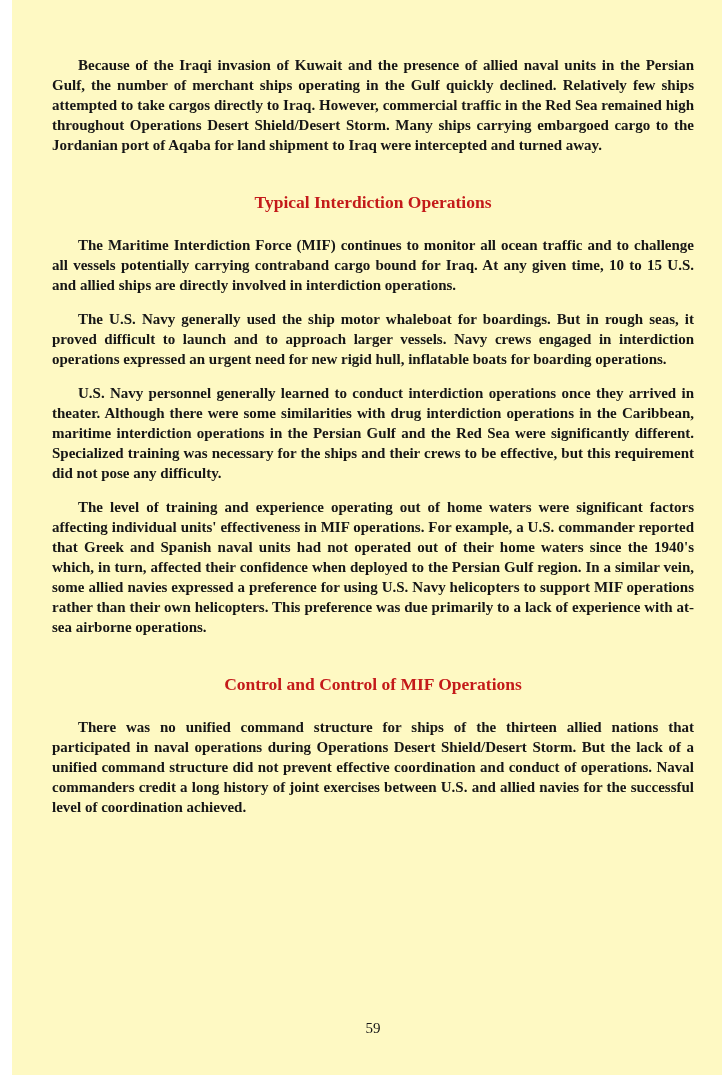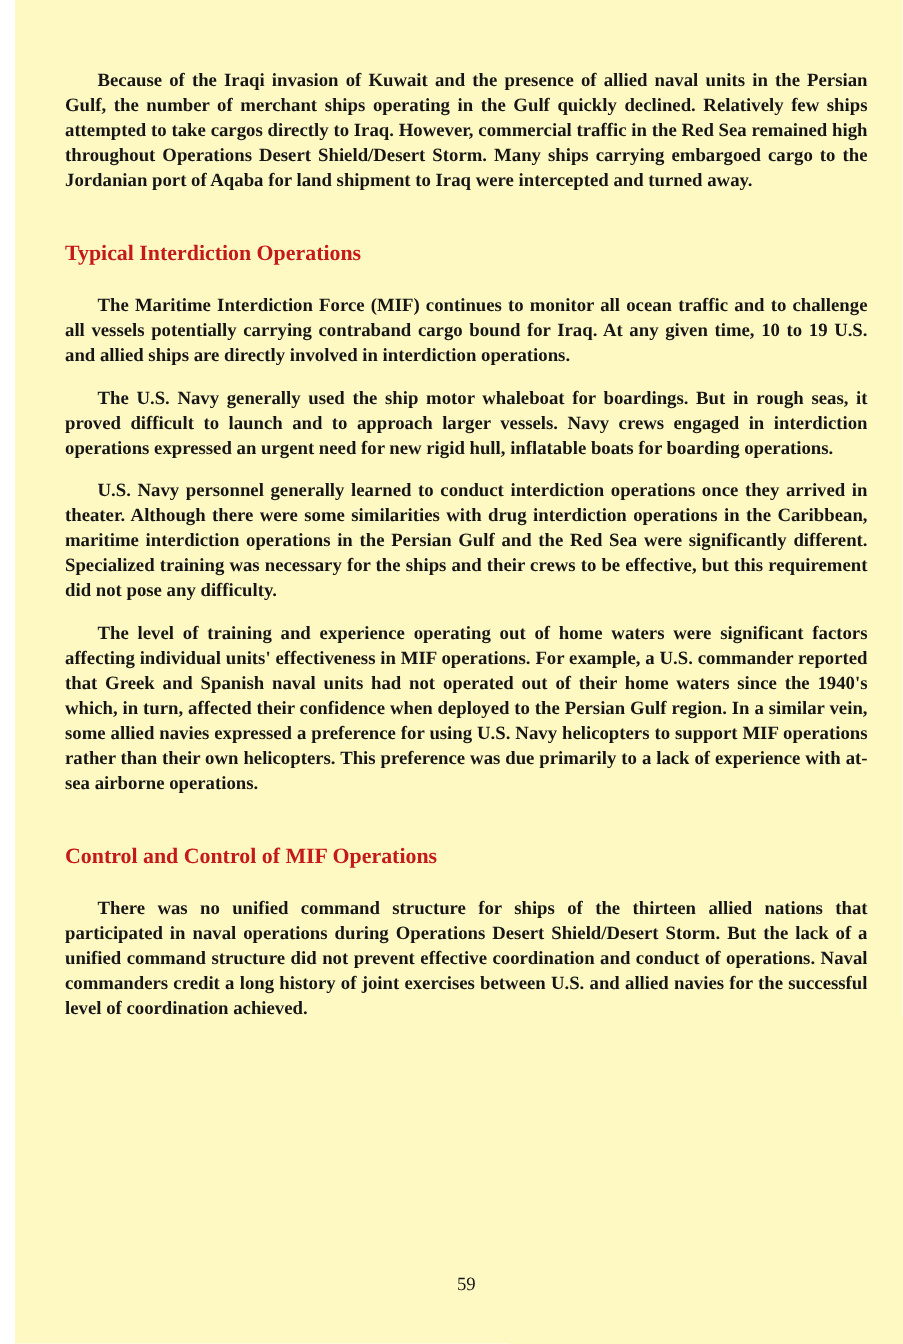--- a/index.html
+++ b/index.html
@@ -33,41 +33,41 @@
     color: #161616;
     text-align: justify;
     text-indent: 26px;
   }
   .doc-body h2 {
     margin: 36px 0 22px 0;
     font-size: 17.5px;
     line-height: 22px;
     font-weight: bold;
     color: #c41a1a;
-    text-align: left;
+    text-align: center;
   }
   .page-number {
     position: absolute;
     left: 0;
     right: 0;
     bottom: 38px;
     text-align: center;
     font-size: 15px;
     color: #161616;
     font-weight: normal;
   }
 </style>
 </head>
 <body>
 
 <div class="page">
   <div class="doc-body">
       <p>Because of the Iraqi invasion of Kuwait and the presence of allied naval units in the Persian Gulf, the number of merchant ships operating in the Gulf quickly declined. Relatively few ships attempted to take cargos directly to Iraq. However, commercial traffic in the Red Sea remained high throughout Operations Desert Shield/Desert Storm. Many ships carrying embargoed cargo to the Jordanian port of Aqaba for land shipment to Iraq were intercepted and turned away.</p>
       <h2>Typical Interdiction Operations</h2>
-      <p>The Maritime Interdiction Force (MIF) continues to monitor all ocean traffic and to challenge all vessels potentially carrying contraband cargo bound for Iraq. At any given time, 10 to 19 U.S. and allied ships are directly involved in interdiction operations.</p>
+      <p>The Maritime Interdiction Force (MIF) continues to monitor all ocean traffic and to challenge all vessels potentially carrying contraband cargo bound for Iraq. At any given time, 10 to 15 U.S. and allied ships are directly involved in interdiction operations.</p>
       <p>The U.S. Navy generally used the ship motor whaleboat for boardings. But in rough seas, it proved difficult to launch and to approach larger vessels. Navy crews engaged in interdiction operations expressed an urgent need for new rigid hull, inflatable boats for boarding operations.</p>
       <p>U.S. Navy personnel generally learned to conduct interdiction operations once they arrived in theater. Although there were some similarities with drug interdiction operations in the Caribbean, maritime interdiction operations in the Persian Gulf and the Red Sea were significantly different. Specialized training was necessary for the ships and their crews to be effective, but this requirement did not pose any difficulty.</p>
       <p>The level of training and experience operating out of home waters were significant factors affecting individual units' effectiveness in MIF operations. For example, a U.S. commander reported that Greek and Spanish naval units had not operated out of their home waters since the 1940's which, in turn, affected their confidence when deployed to the Persian Gulf region. In a similar vein, some allied navies expressed a preference for using U.S. Navy helicopters to support MIF operations rather than their own helicopters. This preference was due primarily to a lack of experience with at-sea airborne operations.</p>
       <h2>Control and Control of MIF Operations</h2>
       <p>There was no unified command structure for ships of the thirteen allied nations that participated in naval operations during Operations Desert Shield/Desert Storm. But the lack of a unified command structure did not prevent effective coordination and conduct of operations. Naval commanders credit a long history of joint exercises between U.S. and allied navies for the successful level of coordination achieved.</p>
     </div>
   <div class="page-number">59</div>
 </div>
 
 </body></html>

